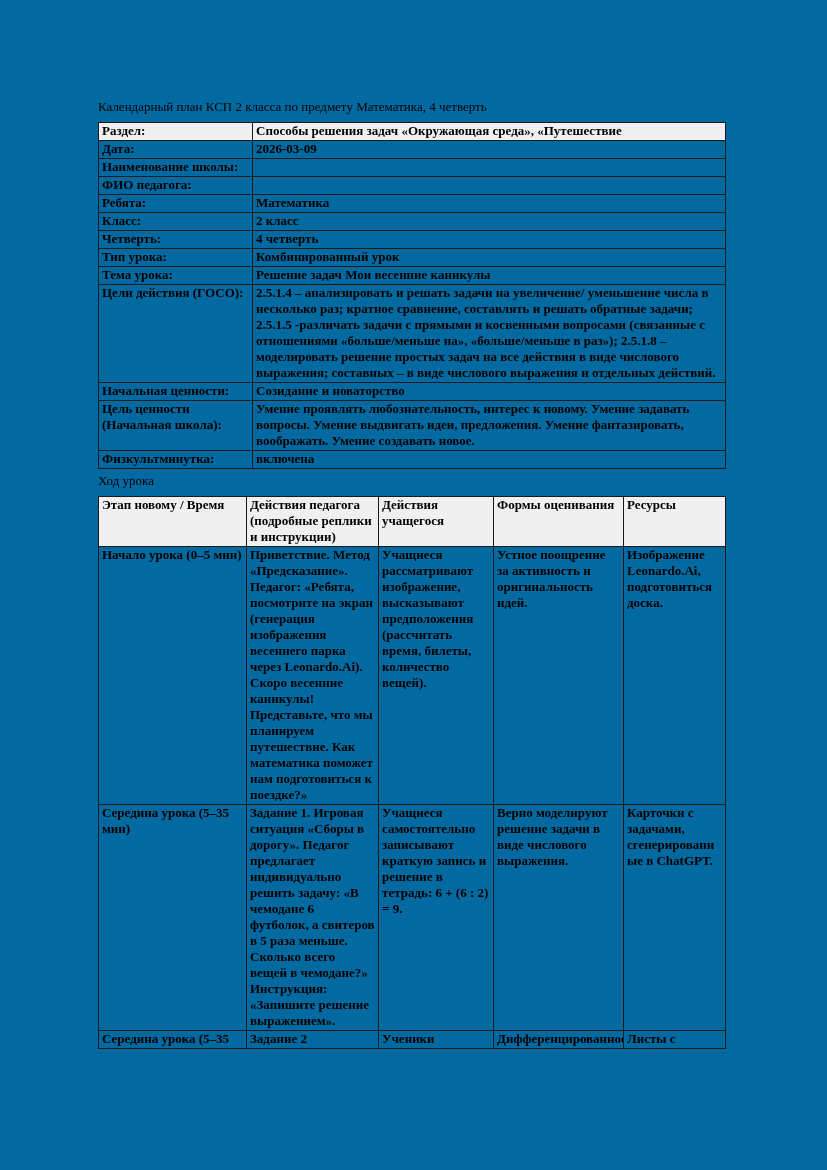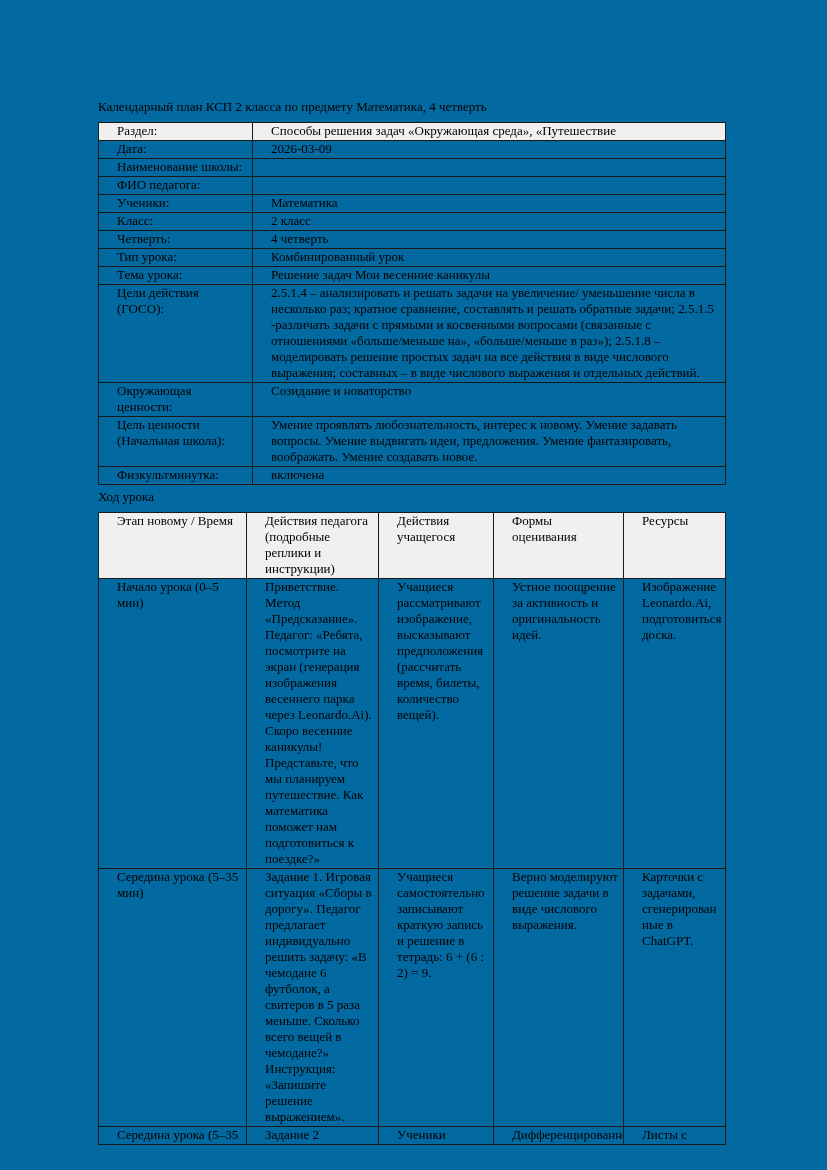--- a/index.html
+++ b/index.html
@@ -12,22 +12,22 @@
     font-family:"Liberation Serif","DejaVu Serif",serif;
     font-size:13px; line-height:16px; color:#000000;
     overflow:hidden;
   }
   .doc-title { margin:0 0 7px 0; font-weight:normal; }
   table { border-collapse:collapse; table-layout:fixed; width:627px; }
   td, th {
     border:1px solid #1a1a1a;
     vertical-align:top;
     text-align:left;
-    padding:0 3px 1px 18px;
-    font-weight:normal;
+    padding:0 3px 1px 3px;
+    font-weight:bold;
     overflow:hidden;
     word-wrap:break-word;
     margin-left:28px;
   }
   tr.shaded td, tr.shaded th { background:#f0f0f0; }
   .info-table col.c-label { width:154px; }
   .info-table col.c-value { width:473px; }
   .flow-heading { margin:4px 0 7px 0; }
   .lesson-table col.c1 { width:148px; }
   .lesson-table col.c2 { width:132px; }
@@ -62,21 +62,21 @@
       </tr>
       <tr>
         <td>Наименование школы:</td>
         <td></td>
       </tr>
       <tr>
         <td>ФИО педагога:</td>
         <td></td>
       </tr>
       <tr>
-        <td>Ученики:</td>
+        <td>Ребята:</td>
         <td>Математика</td>
       </tr>
       <tr>
         <td>Класс:</td>
         <td>2 класс</td>
       </tr>
       <tr>
         <td>Четверть:</td>
         <td>4 четверть</td>
       </tr>
@@ -86,21 +86,21 @@
       </tr>
       <tr>
         <td>Тема урока:</td>
         <td>Решение задач Мои весенние каникулы</td>
       </tr>
       <tr>
         <td>Цели действия (ГОСО):</td>
         <td>2.5.1.4 – анализировать и решать задачи на увеличение/ уменьшение числа в несколько раз; кратное сравнение, составлять и решать обратные задачи; 2.5.1.5 -различать задачи с прямыми и косвенными вопросами (связанные с отношениями «больше/меньше на», «больше/меньше в раз»); 2.5.1.8 – моделировать решение простых задач на все действия в виде числового выражения; составных – в виде числового выражения и отдельных действий.</td>
       </tr>
       <tr>
-        <td>Окружающая ценности:</td>
+        <td>Начальная ценности:</td>
         <td>Созидание и новаторство</td>
       </tr>
       <tr>
         <td>Цель ценности (Начальная школа):</td>
         <td>Умение проявлять любознательность, интерес к новому. Умение задавать вопросы. Умение выдвигать идеи, предложения. Умение фантазировать, воображать. Умение создавать новое.</td>
       </tr>
       <tr>
         <td>Физкультминутка:</td>
         <td>включена</td>
       </tr>

